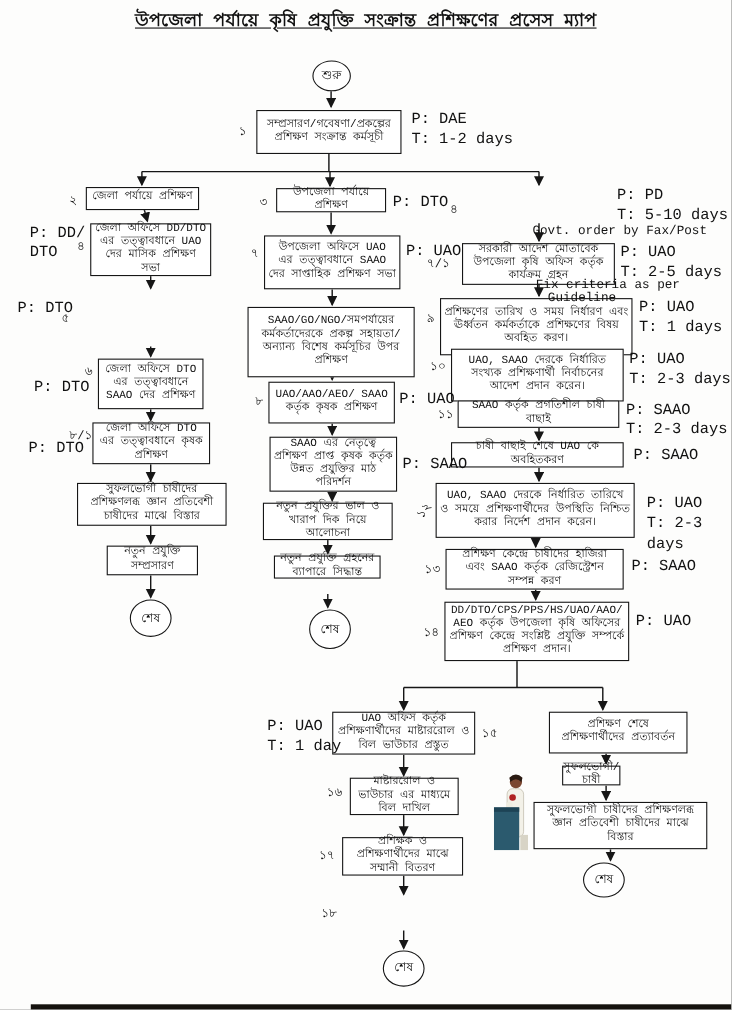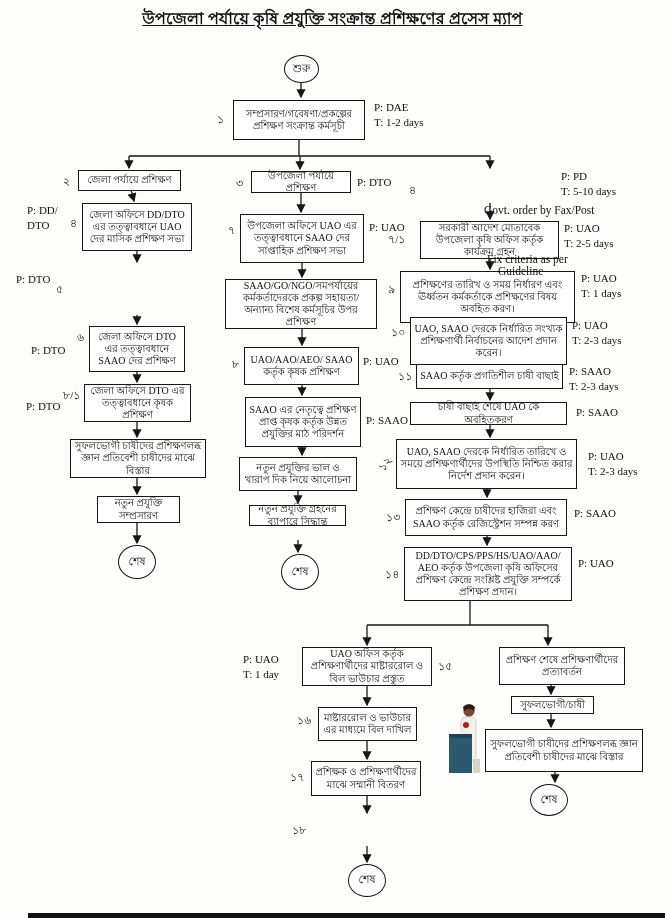--- a/index.html
+++ b/index.html
@@ -1,28 +1,28 @@
 <!DOCTYPE html>
 <html><head>
 <meta charset="utf-8">
 <style>
   html,body{margin:0;padding:0;background:#888;}
   #canvas{position:relative;width:665px;height:918px;background:#fdfdfc;overflow:hidden;
-          font-family:Liberation Serif, serif;color:#111;}
+          font-family:Liberation Mono, monospace;color:#111;}
   .title{position:absolute;left:0;top:6px;width:100%;text-align:center;font-weight:bold;
          font-size:16px;text-decoration:underline;letter-spacing:.2px;z-index:4;}
   .wires{position:absolute;left:0;top:0;z-index:1;}
   .box{position:absolute;box-sizing:border-box;border:1.6px solid #161616;background:#fff;
        display:flex;align-items:center;justify-content:center;text-align:center;
        font-size:10px;line-height:1.22;padding:1px 3px;z-index:2;}
   .ellipse{position:absolute;box-sizing:border-box;border:1.3px solid #161616;border-radius:50%;
        background:#fff;display:flex;align-items:center;justify-content:center;
        font-size:11px;z-index:2;}
   .num{position:absolute;font-size:11px;z-index:3;}
-  .side{position:absolute;font-size:11px;line-height:1.32;white-space:pre-line;z-index:3;}
+  .side{position:absolute;font-size:14px;line-height:1.32;white-space:pre-line;z-index:3;}
   .edge-label{position:absolute;font-size:11.5px;z-index:5;}
   .rot{transform:rotate(-55deg);}
   .scan-edge{position:absolute;background:#15120e;z-index:6;}
   .clipart{position:absolute;z-index:3;}
 </style>
 </head>
 <body>
 
 <div id="canvas">
 
@@ -114,21 +114,21 @@
   <div class="box" style="left:70px;top:439px;width:136px;height:39px">সুফলভোগী চাষীদের প্রশিক্ষণলব্ধ জ্ঞান প্রতিবেশী চাষীদের মাঝে বিস্তার</div>
 
   <div class="box" style="left:97px;top:496px;width:83px;height:27px">নতুন প্রযুক্তি সম্প্রসারণ</div>
 
   <div class="ellipse" style="left:118px;top:545px;width:38px;height:34px">শেষ</div>
 
   <div class="box" style="left:240px;top:214px;width:124px;height:49px">উপজেলা অফিসে UAO এর তত্ত্বাবধানে SAAO দের সাপ্তাহিক প্রশিক্ষণ সভা</div>
   <div class="num" style="left:228px;top:222px">৭</div>
   <div class="side" style="left:369px;top:220px">P: UAO</div>
 
-  <div class="box" style="left:225px;top:279px;width:152px;height:50px">SAAO/GO/NGO/সমপর্যায়ের কর্মকর্তাদেরকে প্রকল্প সহায়তা/অন্যান্য বিশেষ কর্মসূচির উপর প্রশিক্ষণ</div>
+  <div class="box" style="left:225px;top:279px;width:152px;height:64px">SAAO/GO/NGO/সমপর্যায়ের কর্মকর্তাদেরকে প্রকল্প সহায়তা/অন্যান্য বিশেষ কর্মসূচির উপর প্রশিক্ষণ</div>
 
   <div class="box" style="left:244px;top:347px;width:115px;height:38px">UAO/AAO/AEO/ SAAO কর্তৃক কৃষক প্রশিক্ষণ</div>
   <div class="num" style="left:232px;top:356px">৮</div>
   <div class="side" style="left:363px;top:354px">P: UAO</div>
 
   <div class="box" style="left:245px;top:397px;width:116px;height:50px">SAAO এর নেতৃত্বে প্রশিক্ষণ প্রাপ্ত কৃষক কর্তৃক উন্নত প্রযুক্তির মাঠ পরিদর্শন</div>
   <div class="side" style="left:366px;top:413px">P: SAAO</div>
 
   <div class="box" style="left:239px;top:457px;width:118px;height:34px">নতুন প্রযুক্তির ভাল ও খারাপ দিক নিয়ে আলোচনা</div>
 
@@ -187,21 +187,21 @@
 
   <div class="box" style="left:311px;top:761px;width:110px;height:35px">প্রশিক্ষক ও প্রশিক্ষণার্থীদের মাঝে সম্মানী বিতরণ</div>
   <div class="num" style="left:290px;top:769px">১৭</div>
 
   <div class="num" style="left:292px;top:822px">১৮</div>
 
   <div class="ellipse" style="left:348px;top:864px;width:38px;height:33px">শেষ</div>
 
   <div class="box" style="left:499px;top:647px;width:126px;height:38px">প্রশিক্ষণ শেষে প্রশিক্ষণার্থীদের প্রত্যাবর্তন</div>
 
-  <div class="box" style="left:511px;top:696px;width:83px;height:18px">সুফলভোগী/চাষী</div>
+  <div class="box" style="left:511px;top:696px;width:53px;height:18px">সুফলভোগী/চাষী</div>
 
   <div class="box" style="left:485px;top:729px;width:158px;height:43px">সুফলভোগী চাষীদের প্রশিক্ষণলব্ধ জ্ঞান প্রতিবেশী চাষীদের মাঝে বিস্তার</div>
 
   <div class="ellipse" style="left:530px;top:784px;width:38px;height:32px">শেষ</div>
 
   <svg class="clipart" style="left:449px;top:703px" width="35" height="70" viewBox="0 0 35 70">
     <rect x="12" y="14" width="15" height="44" rx="5" fill="#f3f1e8" stroke="#b9b4a4" stroke-width="0.6"></rect>
     <circle cx="20" cy="8" r="5.6" fill="#7a4630"></circle>
     <path d="M14 4 Q20 -2 26 4 L25 8 Q20 3 15 8 Z" fill="#2a1a12"></path>
     <circle cx="17" cy="22" r="3" fill="#b02020"></circle>

